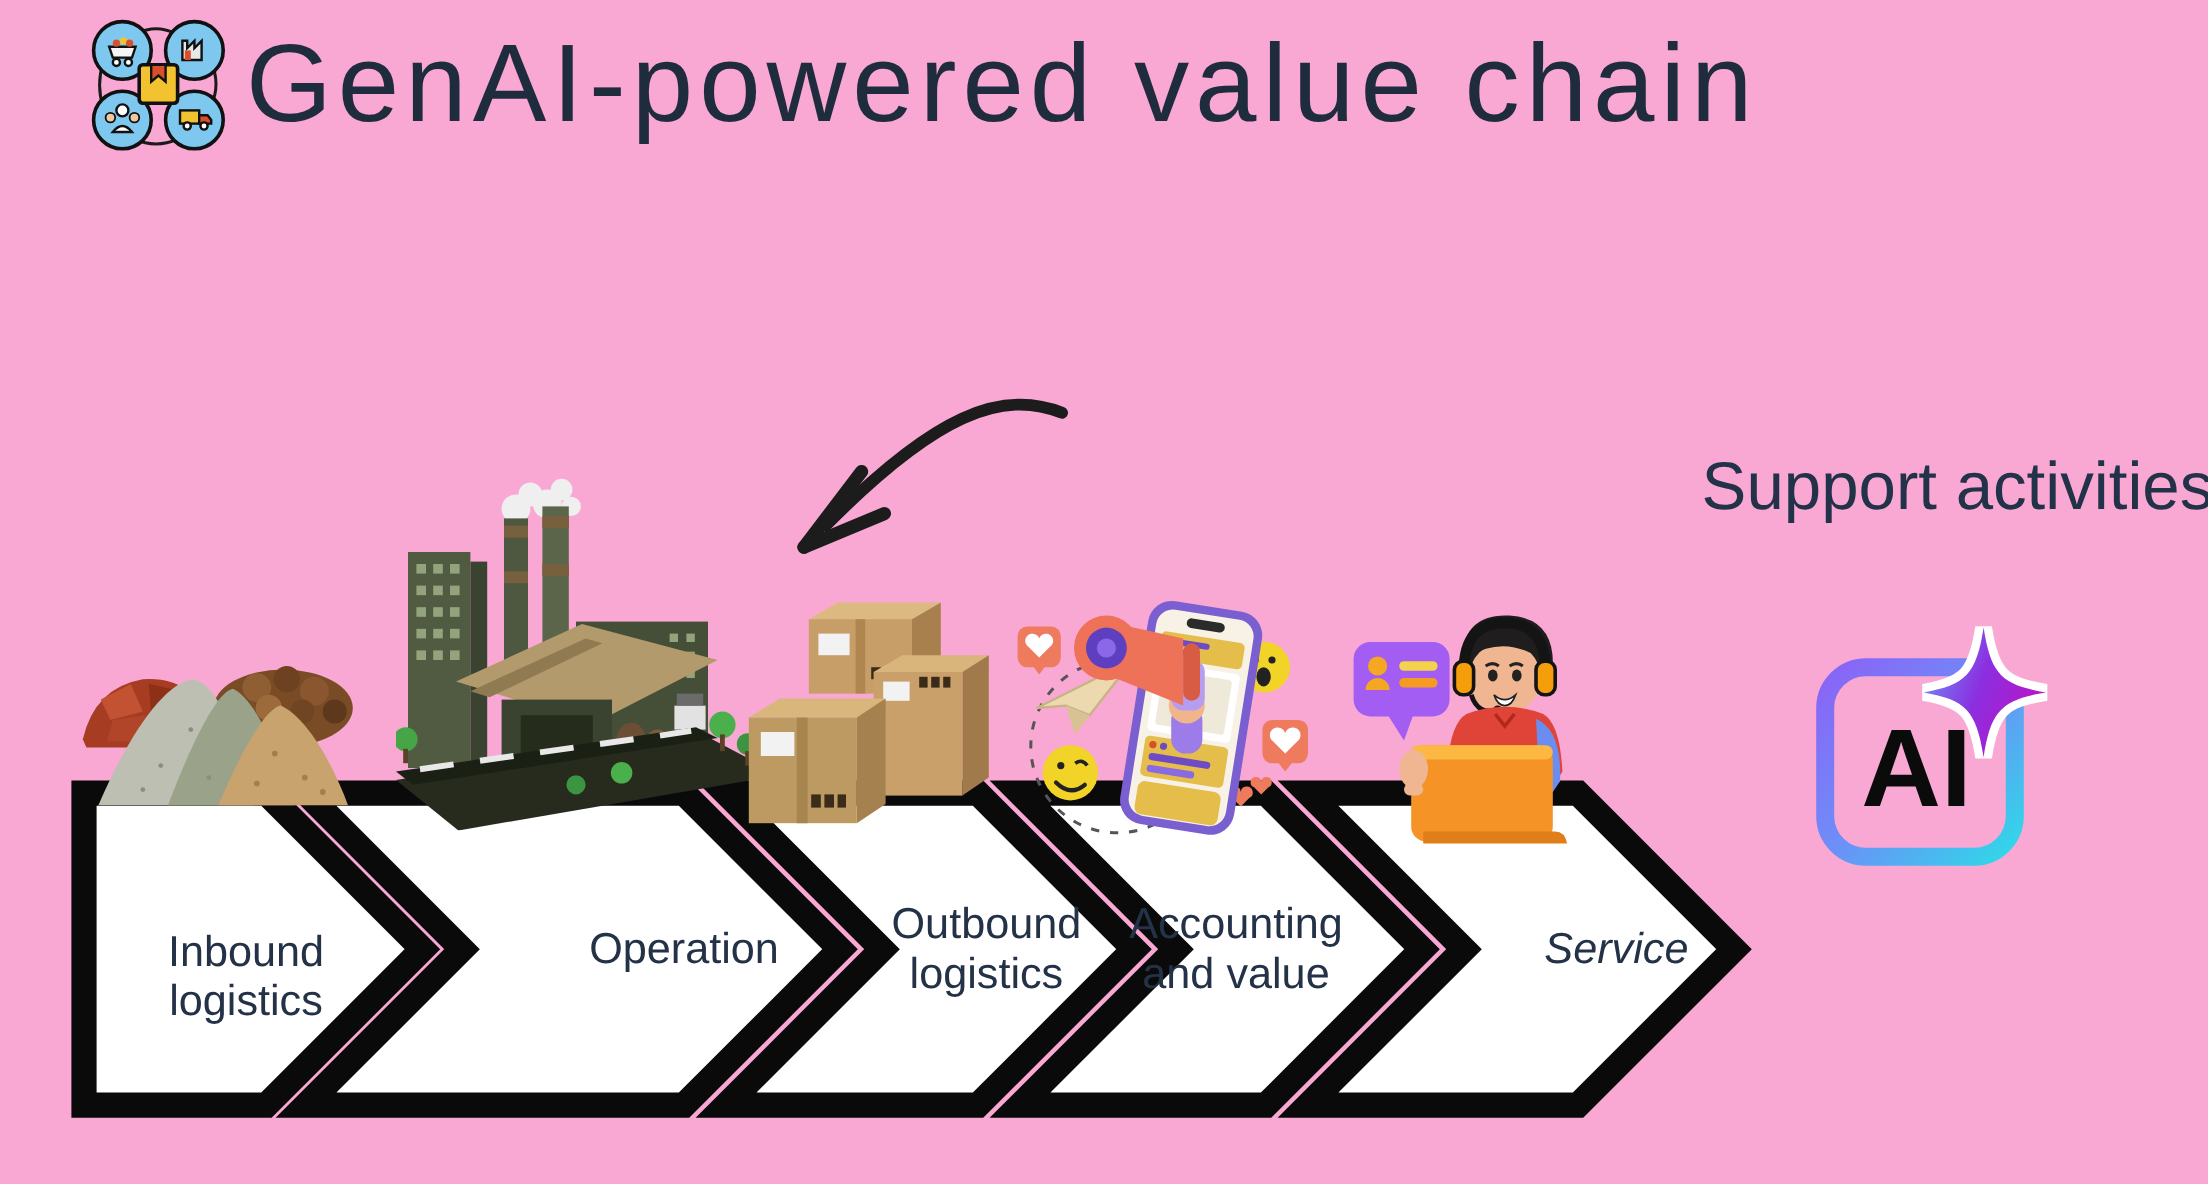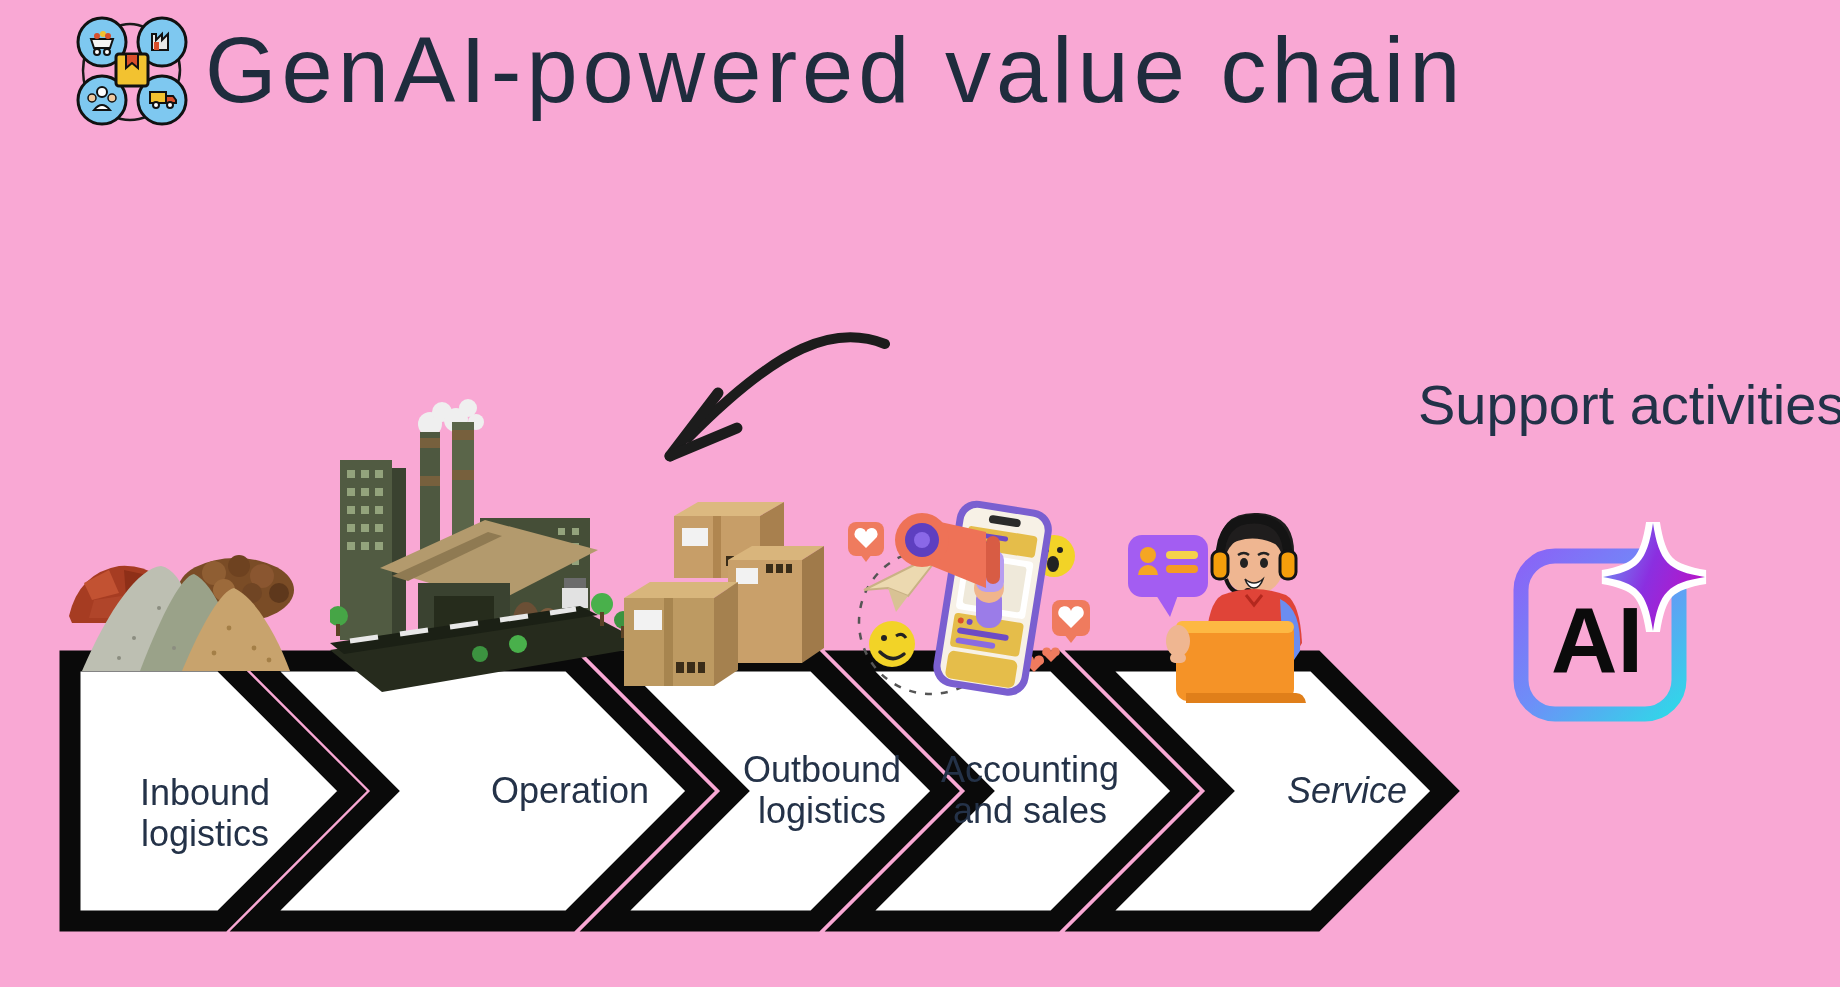--- a/index.html
+++ b/index.html
@@ -106,21 +106,21 @@
   </div>
   <div class="abs step-label" style="left:570px;">
     <div>Operation</div>
   </div>
   <div class="abs step-label" style="left:822px;">
     <div>Outbound</div>
     <div>logistics</div>
   </div>
   <div class="abs step-label" style="left:1030px;">
     <div>Accounting</div>
-    <div>and sales</div>
+    <div>and value</div>
   </div>
   <div class="abs step-label" style="left:1347px;font-style:italic;">
     <div>Service</div>
   </div>
 
   <svg class="abs layer2" style="left:64px;top:538px;" width="232" height="136" viewBox="0 0 232 136">
 
     <g>
       <ellipse cx="172" cy="52" rx="58" ry="32" fill="#7a4c26"></ellipse>
       <circle cx="150" cy="35" r="12" fill="#8f5e33"></circle>

